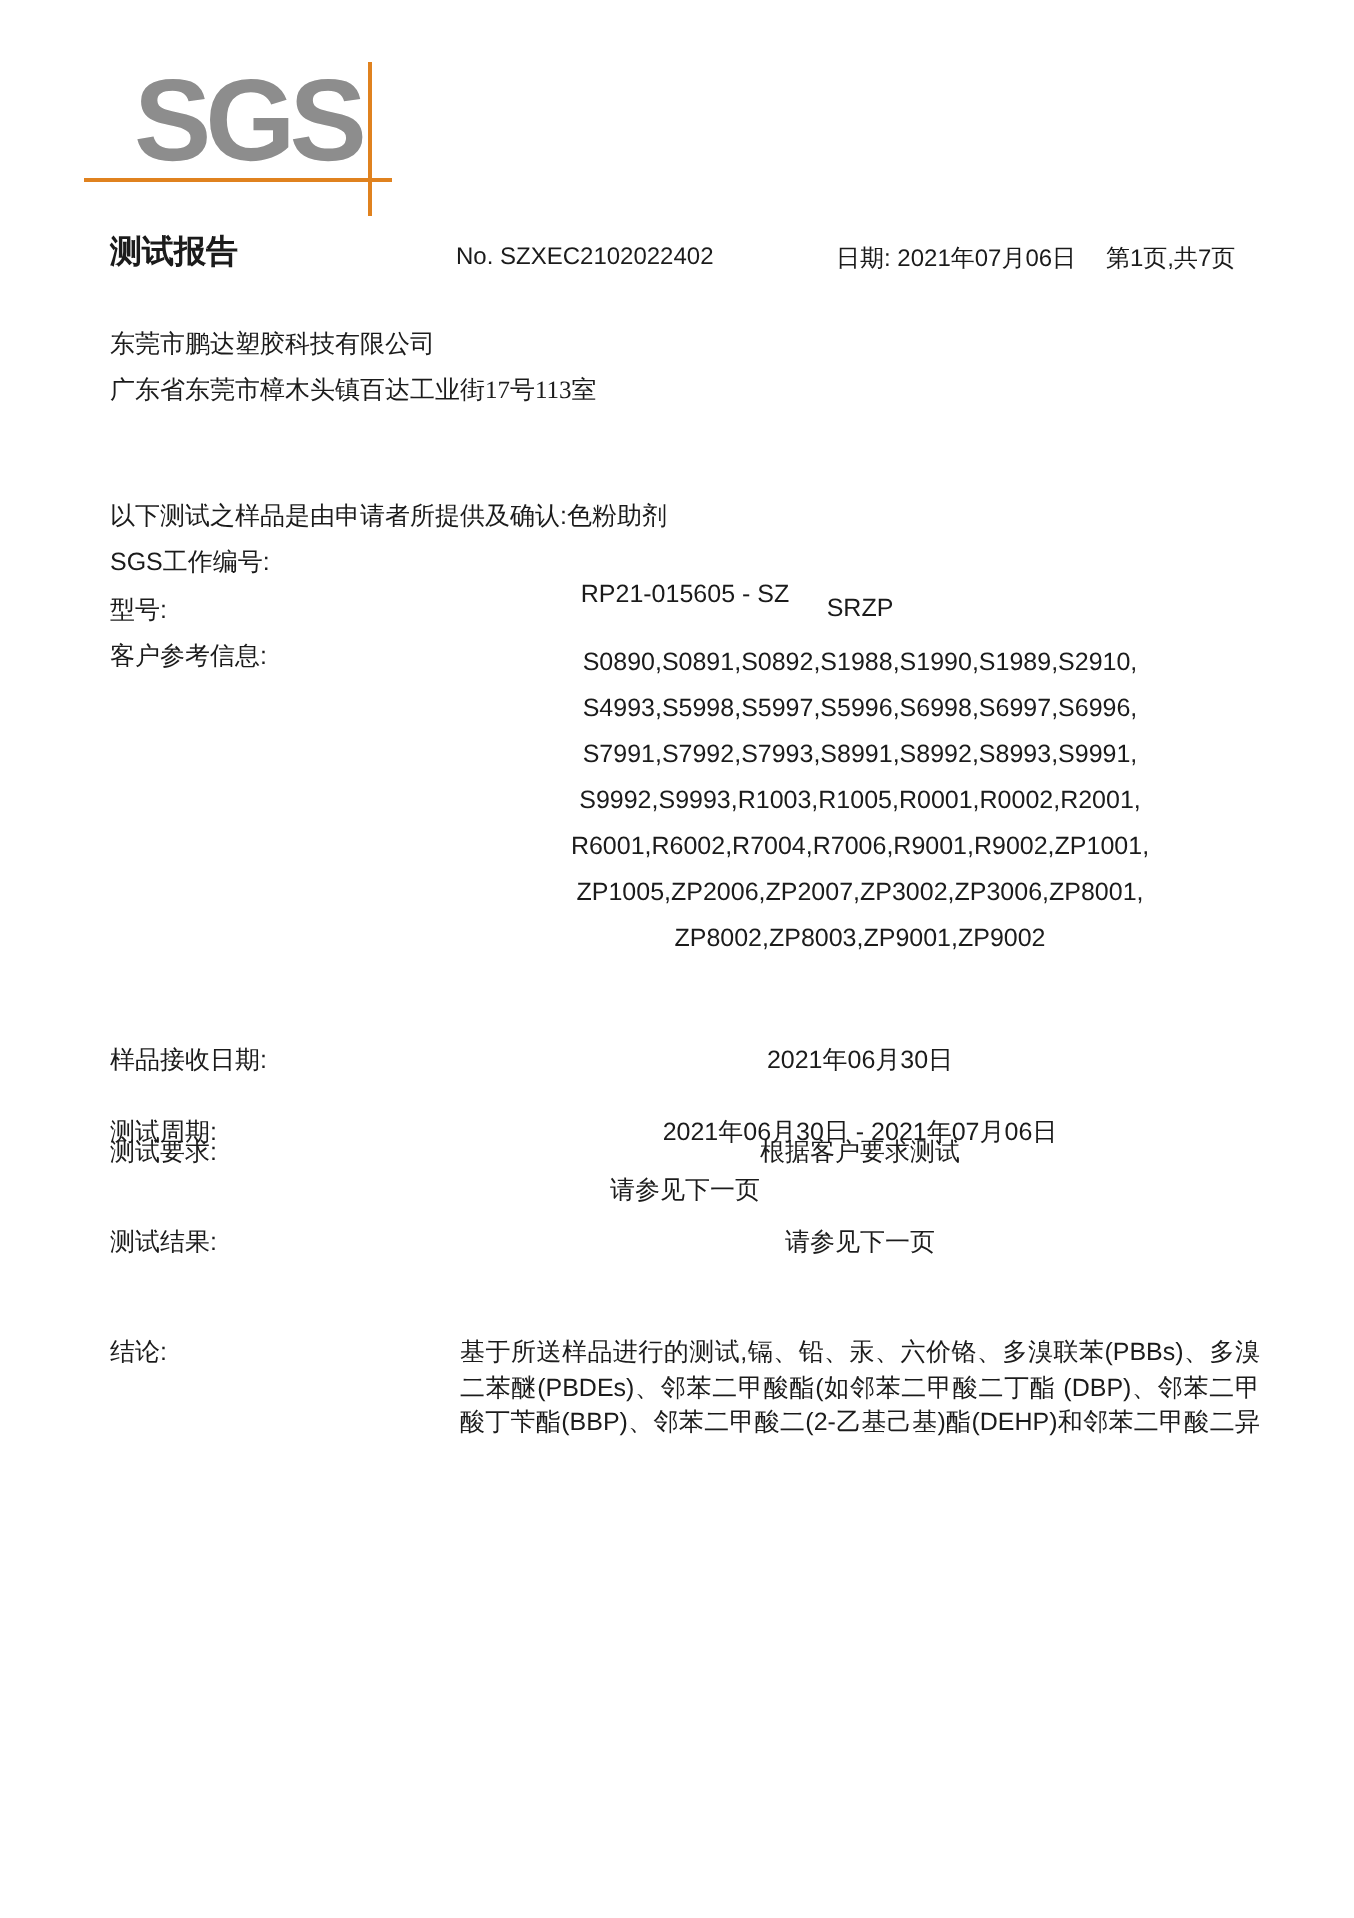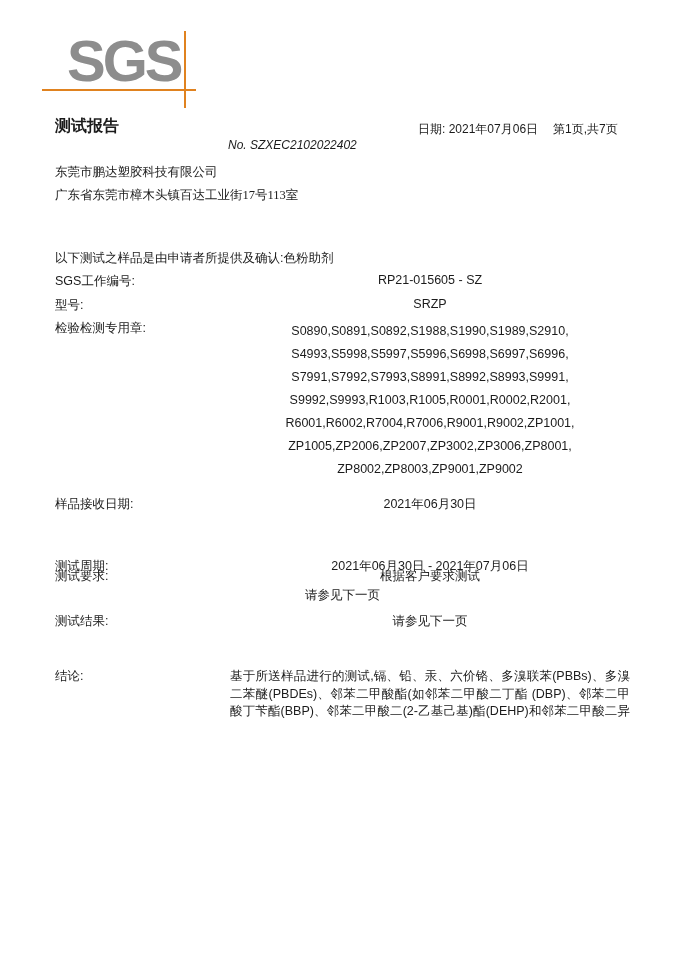--- a/index.html
+++ b/index.html
@@ -8,39 +8,39 @@
   .page { position:relative; width:677px; height:721px; background:#fff; overflow:hidden; margin:0 auto; }
 
   
   .logo-text { position:absolute; left:67px; top:34px; font-size:58px; font-weight:bold;
                color:#8d8d8d; line-height:54px; letter-spacing:-3px; }
   .logo-hline { position:absolute; left:42px; top:89px; width:154px; height:2px; background:#e0821f; }
   .logo-vline { position:absolute; left:184px; top:31px; width:2px; height:77px; background:#e0821f; }
 
   
   .doc-title { position:absolute; left:55px; top:116px; font-size:16px; font-weight:bold; }
-  .report-no { position:absolute; left:228px; top:138px; font-size:12px;font-style:italic; }
+  .report-no { position:absolute; left:228px; top:121px; font-size:12px; }
   .doc-date  { position:absolute; left:418px; top:121px; font-size:12px; }
   .page-info { position:absolute; left:553px; top:121px; font-size:12px;text-align:right; }
 
   
   .client { position:absolute; left:55px; top:161px; font-size:12.5px; line-height:23px;font-family:Liberation Serif, serif; }
 
   
   .statement { position:absolute; left:55px; top:250px; font-size:12.5px; }
 
   
   .row { position:absolute; left:55px; width:575px; display:flex; font-size:12.5px; }
   .row .lbl { width:175px; flex:none; }
   .row .val { flex:1;text-align:center; }
-  .r-job  { top:273px; }
+  .r-job  { top:273px;flex-direction:column; }
   .r-mod  { top:297px; }
   .r-ref  { top:320px; }
   .ref-lines div { line-height:23px; }
-  .r-rcv  { top:496px; }
+  .r-rcv  { top:522px; }
   .r-per  { top:558px; }
   .r-req  { top:568px; }
   .r-met  { top:587px; }
   .r-res  { top:613px; }
   .r-con  { top:668px; }
   .r-con .val { line-height:17.5px; max-width:400px; text-align:justify; }
 
   
   .legal { position:absolute; left:180px; top:837px; width:482px; font-size:6.6px;
            line-height:7.35px; text-align:justify; color:#242424; }
@@ -86,21 +86,21 @@
     <div class="lbl">SGS工作编号:</div>
     <div class="val">RP21-015605 - SZ</div>
   </div>
 
   <div class="row r-mod">
     <div class="lbl">型号:</div>
     <div class="val">SRZP</div>
   </div>
 
   <div class="row r-ref">
-    <div class="lbl">检验检测专用章:</div>
+    <div class="lbl">客户参考信息:</div>
     <div class="val ref-lines">
       <div>S0890,S0891,S0892,S1988,S1990,S1989,S2910,</div>
       <div>S4993,S5998,S5997,S5996,S6998,S6997,S6996,</div>
       <div>S7991,S7992,S7993,S8991,S8992,S8993,S9991,</div>
       <div>S9992,S9993,R1003,R1005,R0001,R0002,R2001,</div>
       <div>R6001,R6002,R7004,R7006,R9001,R9002,ZP1001,</div>
       <div>ZP1005,ZP2006,ZP2007,ZP3002,ZP3006,ZP8001,</div>
       <div>ZP8002,ZP8003,ZP9001,ZP9002</div>
     </div>
   </div>

